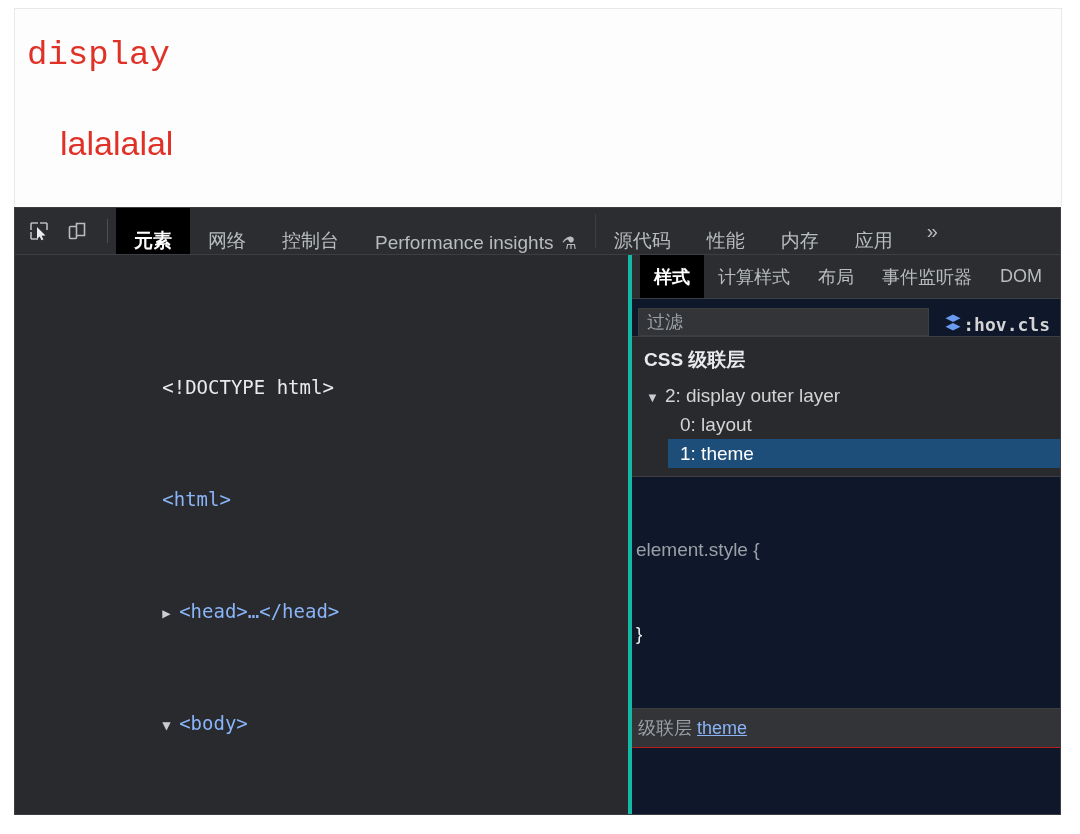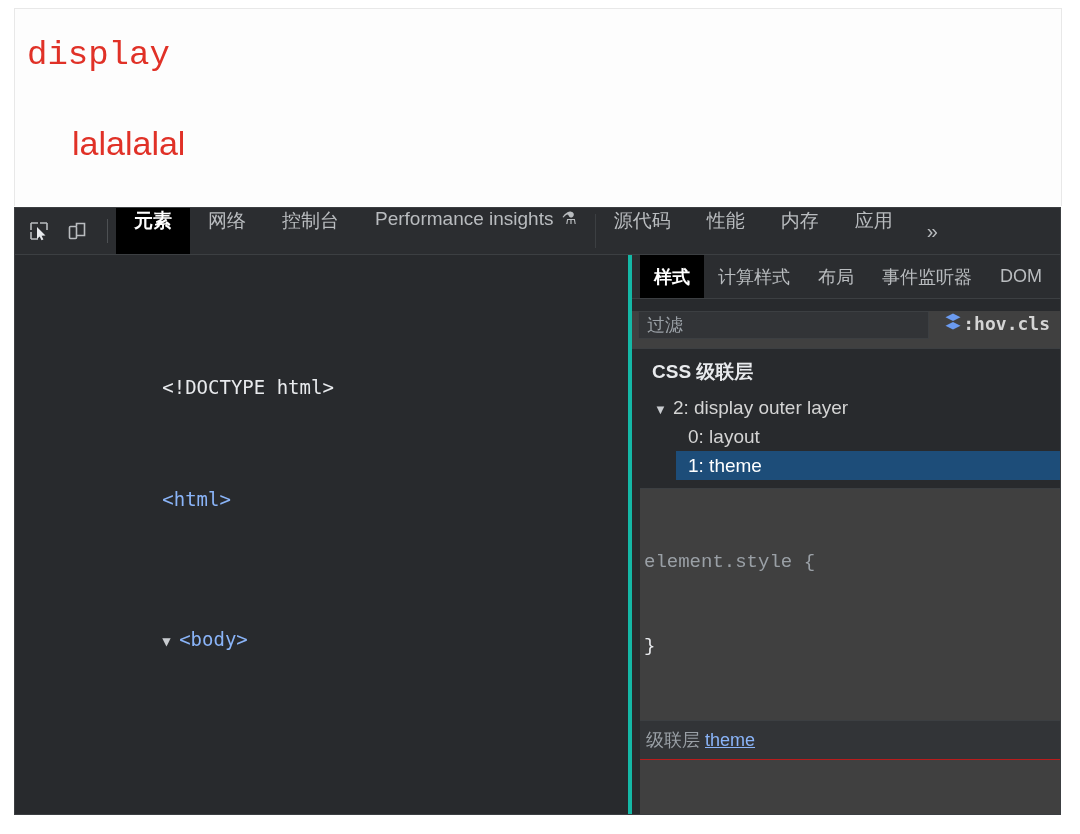--- a/index.html
+++ b/index.html
@@ -33,21 +33,21 @@
     position: absolute;
     left: 12px; top: 26px;
     margin: 0;
     font-size: 34px;
     line-height: 40px;
     color: #e03127;
     font-family: Liberation Mono, monospace;
   }
   .page-blockquote {
     position: absolute;
-    left: 57px; top: 114px;
+    left: 45px; top: 114px;
     margin: 0;
     font-size: 34px;
     line-height: 40px;
     color: #e03127;
     font-family: "Liberation Sans", sans-serif;
   }
 
   
   .devtools {
     position: absolute;
@@ -89,21 +89,21 @@
     background: #4d5053;
     margin: 0 8px;
     align-self: center;
   }
   .tab-list {
     display: flex;
     align-items: stretch;
   }
   .dt-tab {
     display: flex;
-    align-items: flex-start;
+    align-items: flex-end;
     padding: 0 18px;
     color: #b9bcbf;
     font-size: 19px;
     white-space: nowrap;
     box-sizing: border-box;
   }
   .dt-tab.active {
     background: #000000;
     color: #ffffff;
     font-weight: bold;
@@ -186,27 +186,26 @@
     white-space: nowrap;
   }
   .st-tab.active {
     background: #000000;
     color: #ffffff;
     font-weight: bold;
   }
   .filter-bar {
     height: 38px;
     min-height: 38px;
-    background: #404040;
+    background: #0f172a;
     border-bottom: 1px solid #3c3f42;
     display: flex;
-    align-items: flex-start;
+    align-items: flex-end;
     padding: 0 6px;
     box-sizing: border-box;
-    margin-top: 12px;
   }
   .filter-input {
     flex: 1;
     height: 28px;
     background: #323437;
     border: 1px solid #3c3f42;
     color: #d4d4d4;
     font-size: 18px;
     font-family: "Liberation Sans", sans-serif;
     padding: 0 8px;
@@ -226,21 +225,20 @@
   .tool-txt {
     color: #d4d4d4;
     font-size: 18px;
     font-family: "DejaVu Sans Mono", monospace;
     font-weight: bold;
   }
   .styles-scroll {
     flex: 1;
     overflow: hidden;
     position: relative;
-    margin-left: 8px;
   }
   .cascade-box {
     background: #282a2d;
     border-bottom: 1px solid #3c3f42;
     padding: 10px 0 8px 12px;
   }
   .cascade-title {
     color: #e8eaed;
     font-weight: bold;
     font-size: 19px;
@@ -257,23 +255,23 @@
   }
   .layer-row .tri { font-size: 13px; color: #c9ccd0; margin-right: 6px; }
   .layer-row.indent1 { padding-left: 36px; }
   .layer-row.selected {
     background: #1d4d79;
     color: #ffffff;
     margin-left: 24px;
     padding-left: 12px;
   }
   .rule-block {
-    background: #404040;
+    background: #0f172a;
     border-bottom: 1px solid #3c3f42;
-    font-family: Liberation Mono, monospace;
+    font-family: Liberation Sans, sans-serif;
     font-size: 19px;
     line-height: 28px;
     color: #d4d4d4;
     padding: 3px 0 4px 4px;
     white-space: pre;
     position: relative;
     overflow: hidden;
   }
   .rule-header {
     background: #323437;
@@ -363,20 +361,23 @@
         <div class="dom-tree">
 
           <div class="dom-row">
             <span class="txt">&lt;!DOCTYPE html&gt;</span>
           </div>
 
           <div class="dom-row">
             <span class="tag">&lt;html&gt;</span>
           </div>
 
+          <div class="dom-row">
+            <span class="arrow">▶ </span><span class="tag">&lt;head&gt;…&lt;/head&gt;</span>
+          </div>
 
           <div class="dom-row">
             <span class="arrow">▼ </span><span class="tag">&lt;body&gt;</span>
           </div>
 
           <div class="dom-row">
             
           </div>
 
           

